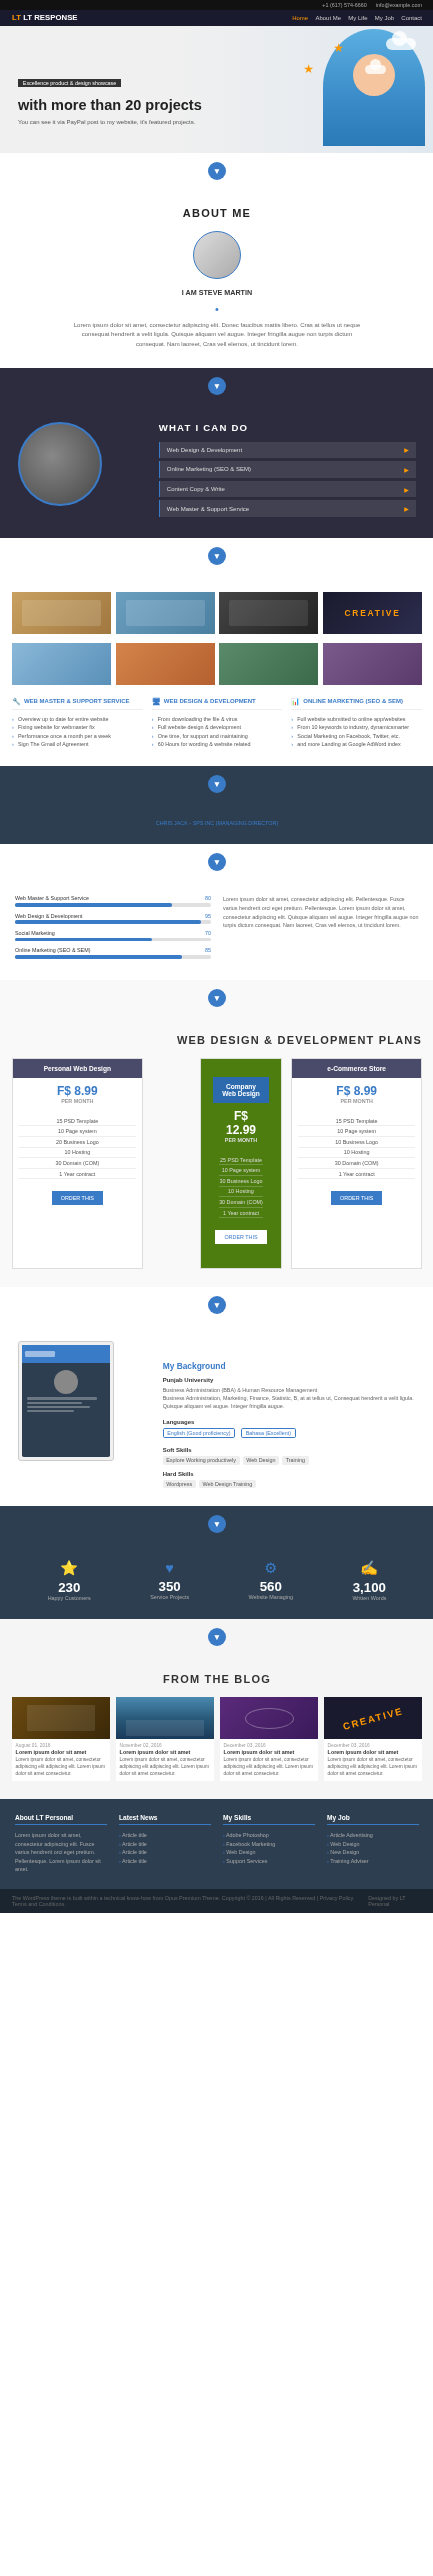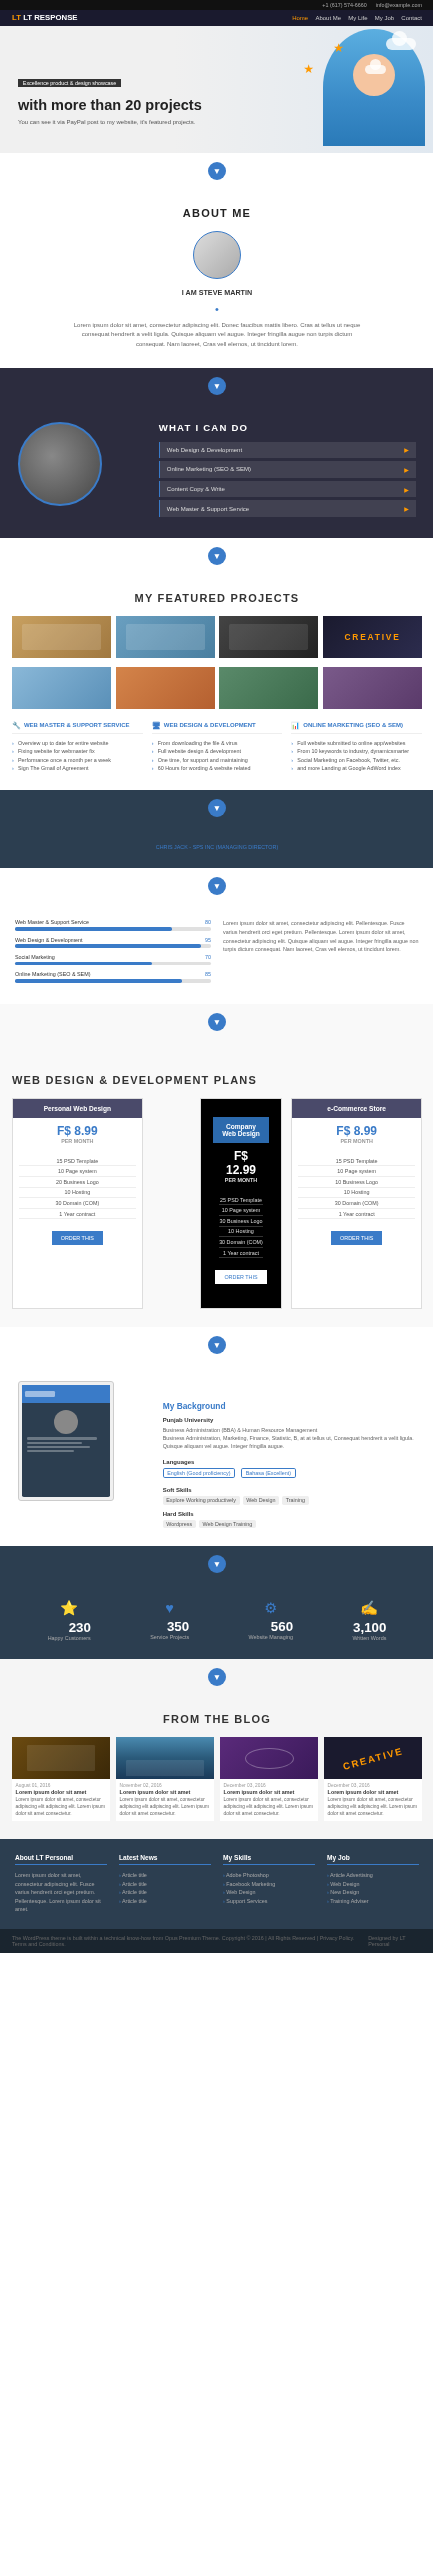--- a/index.html
+++ b/index.html
@@ -65,24 +65,24 @@
     .skills-section { background: #fff; padding: 15px; display: flex; gap: 12px; }
     .skills-bars { flex: 1; }
     .skill-bar-item { margin-bottom: 6px; }
     .skill-bar-label { font-size: 5.4px; color: #333; margin-bottom: 1.8px; display: flex; justify-content: space-between; }
     .skill-bar-bg { background: #e0e0e0; height: 3.6px; border-radius: 1.8px; }
     .skill-bar-fill { height: 3.6px; border-radius: 1.8px; background: #3a7bc8; }
     .skills-text { flex: 1; font-size: 5.4px; color: #666; line-height: 1.6; }
 
     
     .pricing { padding: 18px 12px; background: #f9f9f9; }
-    .pricing-title { text-align: left; font-size: 11px; font-weight: bold; margin-bottom: 12px; letter-spacing: 1.2px; margin-top: 16px; }
+    .pricing-title { text-align: right; font-size: 11px; font-weight: bold; margin-bottom: 12px; letter-spacing: 1.2px; }
     .pricing-grid { display: grid; grid-template-columns: repeat(3, 1fr); gap: 9px; }
     .pricing-card { background: #fff; border: 0.6px solid #ddd; text-align: center; overflow: hidden; }
-    .pricing-card.featured { background: #000000; color: #fff; margin-left: 48px; }
+    .pricing-card.featured { background: #4d7c0f; color: #fff; margin-left: 48px; }
     .pricing-card.featured .price-header { background: #2c6aad; }
     .price-header { background: #4a4a6a; padding: 6px; }
     .price-header h3 { font-size: 6.6px; font-weight: bold; color: #fff; }
     .price-amount { font-size: 12px; font-weight: bold; color: #3a7bc8; padding: 6px; }
     .pricing-card.featured .price-amount { color: #fff; }
     .price-per { font-size: 5.4px; color: #999; }
     .pricing-card.featured .price-per { color: #ddd; }
     .price-features { padding: 6px; }
     .price-features li { font-size: 5.4px; color: #555; padding: 1.8px 0; border-bottom: 0.6px solid #eee; list-style: none; }
     .pricing-card.featured .price-features li { color: #ddd; border-bottom-color: rgba(255,255,255,0.2); }
@@ -111,21 +111,21 @@
     .lang-badge { font-size: 5.4px; color: #3a7bc8; border: 0.6px solid #3a7bc8; padding: 1.2px 3.6px; border-radius: 1.8px; }
     .bg-skills { }
     .bg-skills h4 { font-size: 6px; font-weight: bold; color: #333; margin-bottom: 3px; }
     .soft-skills { display: flex; gap: 3px; flex-wrap: wrap; }
     .skill-tag { font-size: 5.4px; background: #eee; padding: 1.2px 3.6px; border-radius: 1.8px; color: #555; }
 
     
     .stats { background: #2c3e50; padding: 18px; display: flex; justify-content: space-around; text-align: center; }
     .stat-item { }
     .stat-icon { font-size: 14.5px; color: #3a7bc8; margin-bottom: 3px; }
-    .stat-num { font-size: 13.3px; font-weight: bold; color: #fff; text-align: right; }
+    .stat-num { font-size: 13.3px; font-weight: bold; color: #fff; }
     .stat-label { font-size: 5.4px; color: #aaa; }
 
     
     .blog { padding: 18px 12px; background: #f5f5f5; }
     .blog-title { text-align: center; font-size: 11px; font-weight: bold; margin-bottom: 12px; letter-spacing: 1.2px; }
     .blog-grid { display: grid; grid-template-columns: repeat(4, 1fr); gap: 6px; }
     .blog-card { background: #fff; overflow: hidden; }
     .blog-img { height: 42px; background: #888; position: relative; }
     .blog-img.war { background: linear-gradient(135deg, #8b6914, #5a4010); }
     .blog-img.creative { background: #1a1a2e; }
@@ -250,21 +250,20 @@
       <span class="arrow">▶</span>
     </div>
   </div>
 </div>
 
 <div class="section-divider" style="background:#fff;">
   <div class="divider-circle">▼</div>
 </div>
 
 <div class="featured">
-  <h2 class="featured-title">MY FEATURED PROJECTS</h2>
   <div class="projects-grid">
     <div class="project-thumb img1">
       <div style="width:100%;height:100%;background:linear-gradient(135deg,#c8a060,#a07840);display:flex;align-items:center;justify-content:center;">
         <div style="width:80%;height:60%;background:rgba(255,255,255,0.15);border-radius:1.8px;"></div>
       </div>
     </div>
     <div class="project-thumb img2">
       <div style="width:100%;height:100%;background:linear-gradient(135deg,#6a9fc0,#4a7fa0);display:flex;align-items:center;justify-content:center;">
         <div style="width:80%;height:60%;background:rgba(255,255,255,0.15);border-radius:1.8px;"></div>
       </div>

